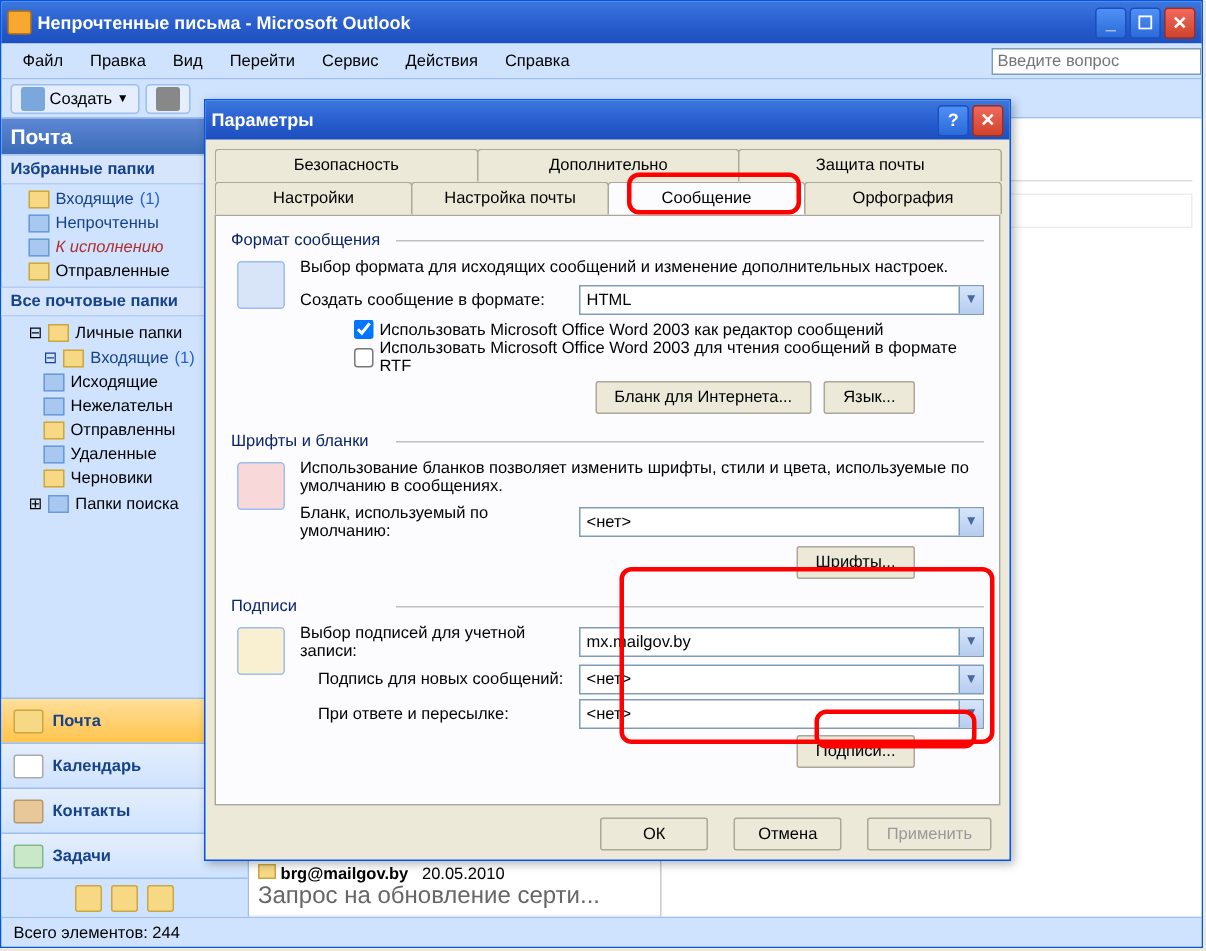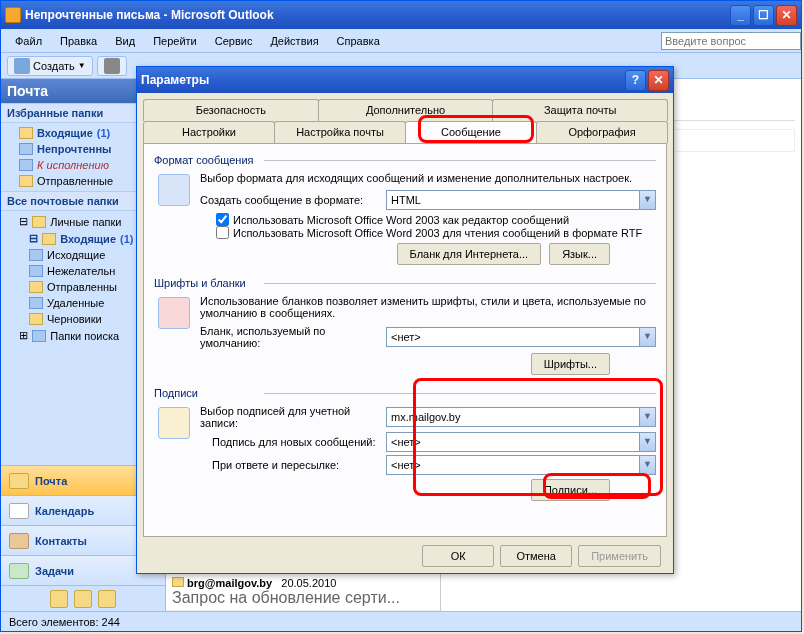--- a/index.html
+++ b/index.html
@@ -25,21 +25,21 @@
   .tool-icon { width:16px; height:16px; background:#7aa8dd; border-radius:2px; display:inline-block;}
 
   .content { display:flex; height: calc(100% - 28px - 24px - 26px - 20px); }
   .navpane { width:165px; background:#cfe3ff; border-right:1px solid #9ebef0; display:flex; flex-direction:column;}
   .nav-header { background: linear-gradient(to bottom,#5e87d4,#3a6bb8); color:white; font-weight:bold; padding:4px 6px; font-size:14px;}
   .nav-section { background:#d6e5fb; padding:3px 6px; color:#15428b; font-weight:bold; border-top:1px solid #b5cdf0; border-bottom:1px solid #b5cdf0;}
   .nav-items { padding:2px 0; }
   .nav-item { padding:2px 4px 2px 18px; cursor:pointer; display:flex; align-items:center; gap:4px;}
   .nav-item.indent1 { padding-left:28px;}
   .nav-item.indent2 { padding-left:40px;}
-  .nav-item.bold { font-weight:bold; color:#15428b;}
+  .nav-item.bold { font-weight:normal; color:#15428b;}
   .nav-item.sel { background:#ffe6a0;}
   .nav-item .fi { width:14px; height:12px; background:#f7d885; border:1px solid #c9a741; display:inline-block;}
   .nav-item .fi.blue { background:#a9c8f0; border-color:#6a9bd8;}
   .nav-item .count { color:#2a5fd0;}
 
   .navbtns { margin-top:auto; }
   .navbtn { height:30px; border-top:1px solid #9ebef0; background:linear-gradient(to bottom,#e4eefc,#cfe3ff); display:flex; align-items:center; padding-left:8px; gap:6px; font-weight:bold; color:#15428b; cursor:pointer;}
   .navbtn.active { background:linear-gradient(to bottom,#ffdf9a,#ffc44c);}
   .navbtn .ic { width:20px; height:16px; background:#f7d885; border:1px solid #c9a741; border-radius:2px;}
   .navbtn .ic.cal { background:#fff; border-color:#aaa;}
@@ -69,26 +69,26 @@
 
   .group { margin-bottom:12px;}
   .group-title { color:#0a246a; margin-bottom:6px; position:relative;}
   .group-title::after { content:""; position:absolute; left:110px; right:0; top:50%; border-top:1px solid #c0c0c0;}
   .group-row { display:flex; align-items:center; margin:3px 0 3px 46px; gap:6px;}
   .group-body { margin-left:46px; position:relative;}
   .group-body .gi { position:absolute; left:-42px; top:2px; width:32px; height:32px; background:#d8e4f8; border:1px solid #9ebef0; border-radius:3px;}
   .label { width:180px; text-align:left;}
   .combo { flex:1; height:20px; border:1px solid #7f9db9; background:white; display:flex; align-items:center; padding:0 4px; position:relative;}
   .combo .dd { position:absolute; right:0; top:0; width:16px; height:18px; background:linear-gradient(to bottom,#d7e5fb,#b5cdf0); border-left:1px solid #7f9db9; text-align:center; line-height:16px; font-size:9px; color:#4a6a9a;}
-  .chk { display:flex; align-items:center; gap:4px; margin-left:26px;padding-left:36px;}
+  .chk { display:flex; align-items:center; gap:4px; margin-left:46px;padding-left:36px;}
   .chk input { width:13px; height:13px;}
   .btn { height:22px; padding:0 12px; border:1px solid #aca899; background:#ece9d8; cursor:pointer; border-radius:2px;}
   .btn-row { display:flex; gap:8px; justify-content:flex-end; margin:4px 46px;}
 
-  .dlg-buttons { display:flex; gap:6px; justify-content:flex-end; padding:8px 6px 0;}
+  .dlg-buttons { display:flex; gap:17px; justify-content:flex-end; padding:8px 6px 0;}
   .dlg-buttons .btn { min-width:72px;}
   .dlg-buttons .btn.disabled { color:#999;}
 
   
   .hl { position:absolute; border:3px solid red; border-radius:8px; pointer-events:none; z-index:20;}
 
   .msg-row { padding:3px 6px; border-bottom:1px solid #eee;}
   .msg-row .s { font-size:16px; color:#666;}
 </style>
 </head>

